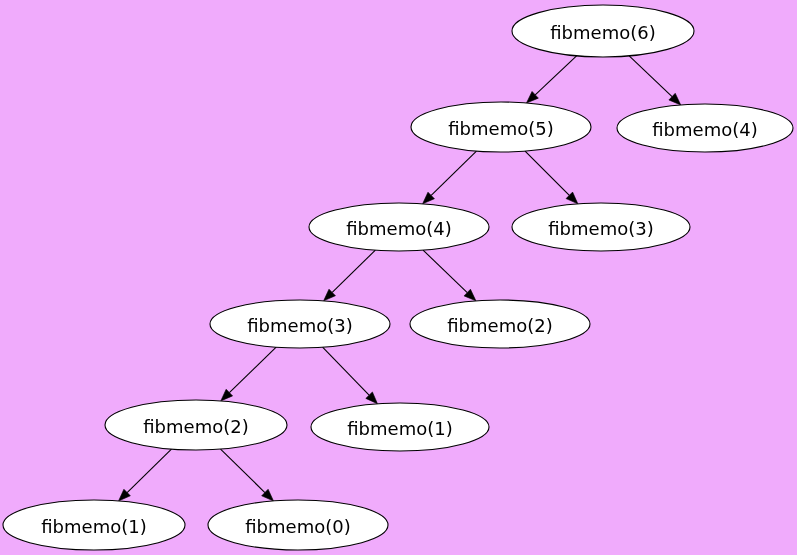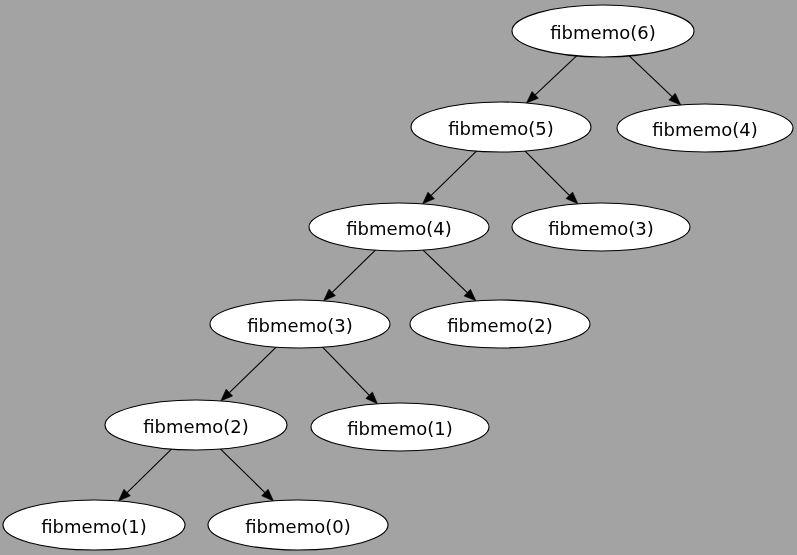--- a/index.html
+++ b/index.html
@@ -11,21 +11,21 @@
   body {
     width: 797px;
     height: 555px;
     overflow: hidden;
     font-family: "DejaVu Sans", "Liberation Sans", sans-serif;
   }
   #graph-canvas {
     position: relative;
     width: 797px;
     height: 555px;
-    background: #a3a3a3;
+    background: #f0abfc;
   }
   #graph-svg {
     position: absolute;
     top: 0;
     left: 0;
     width: 797px;
     height: 555px;
   }
   .node-ellipse {
     fill: #ffffff;

